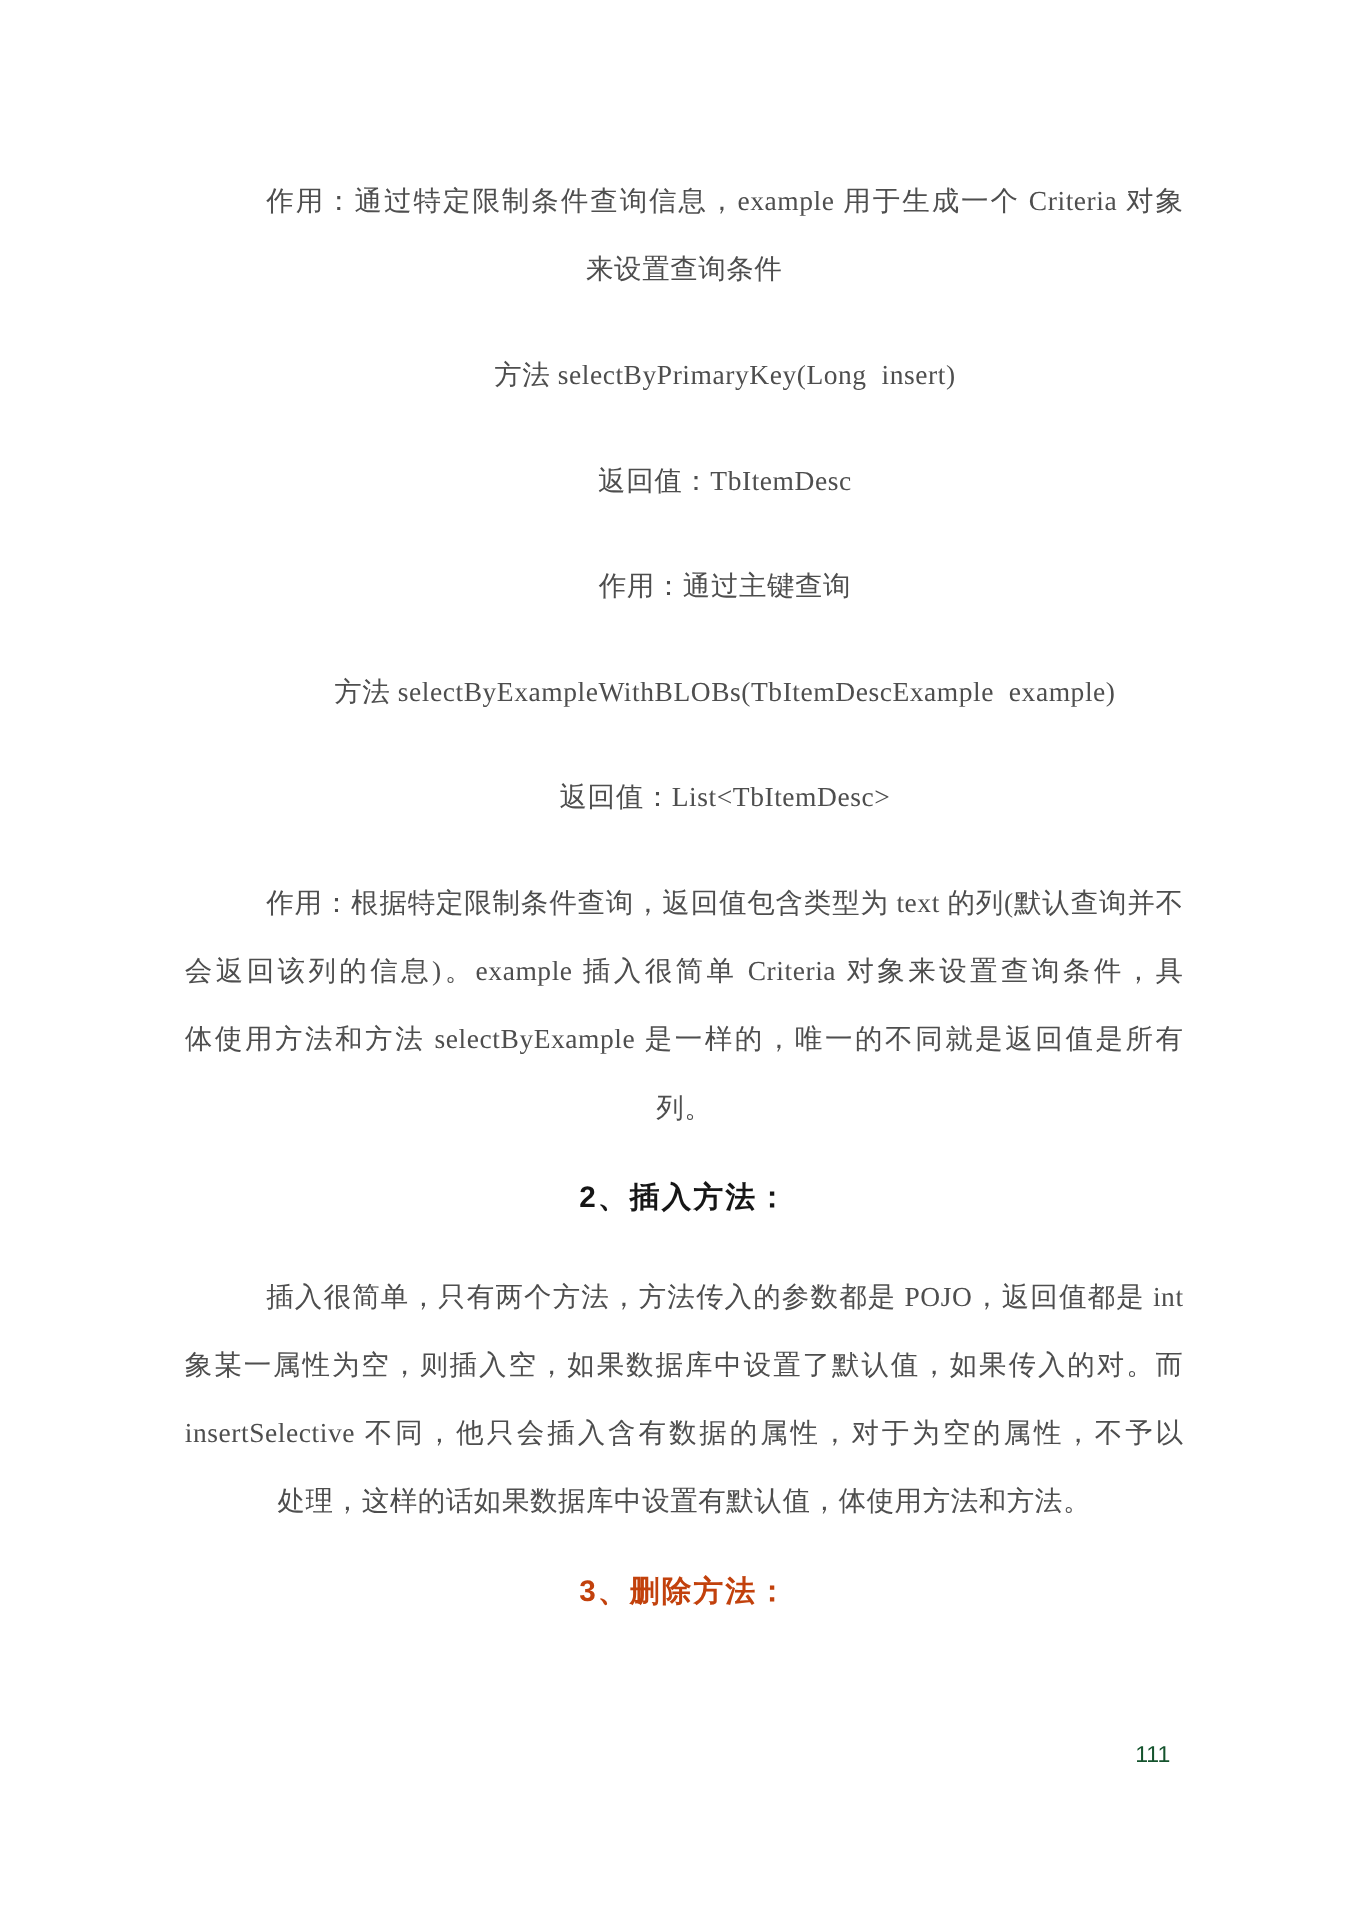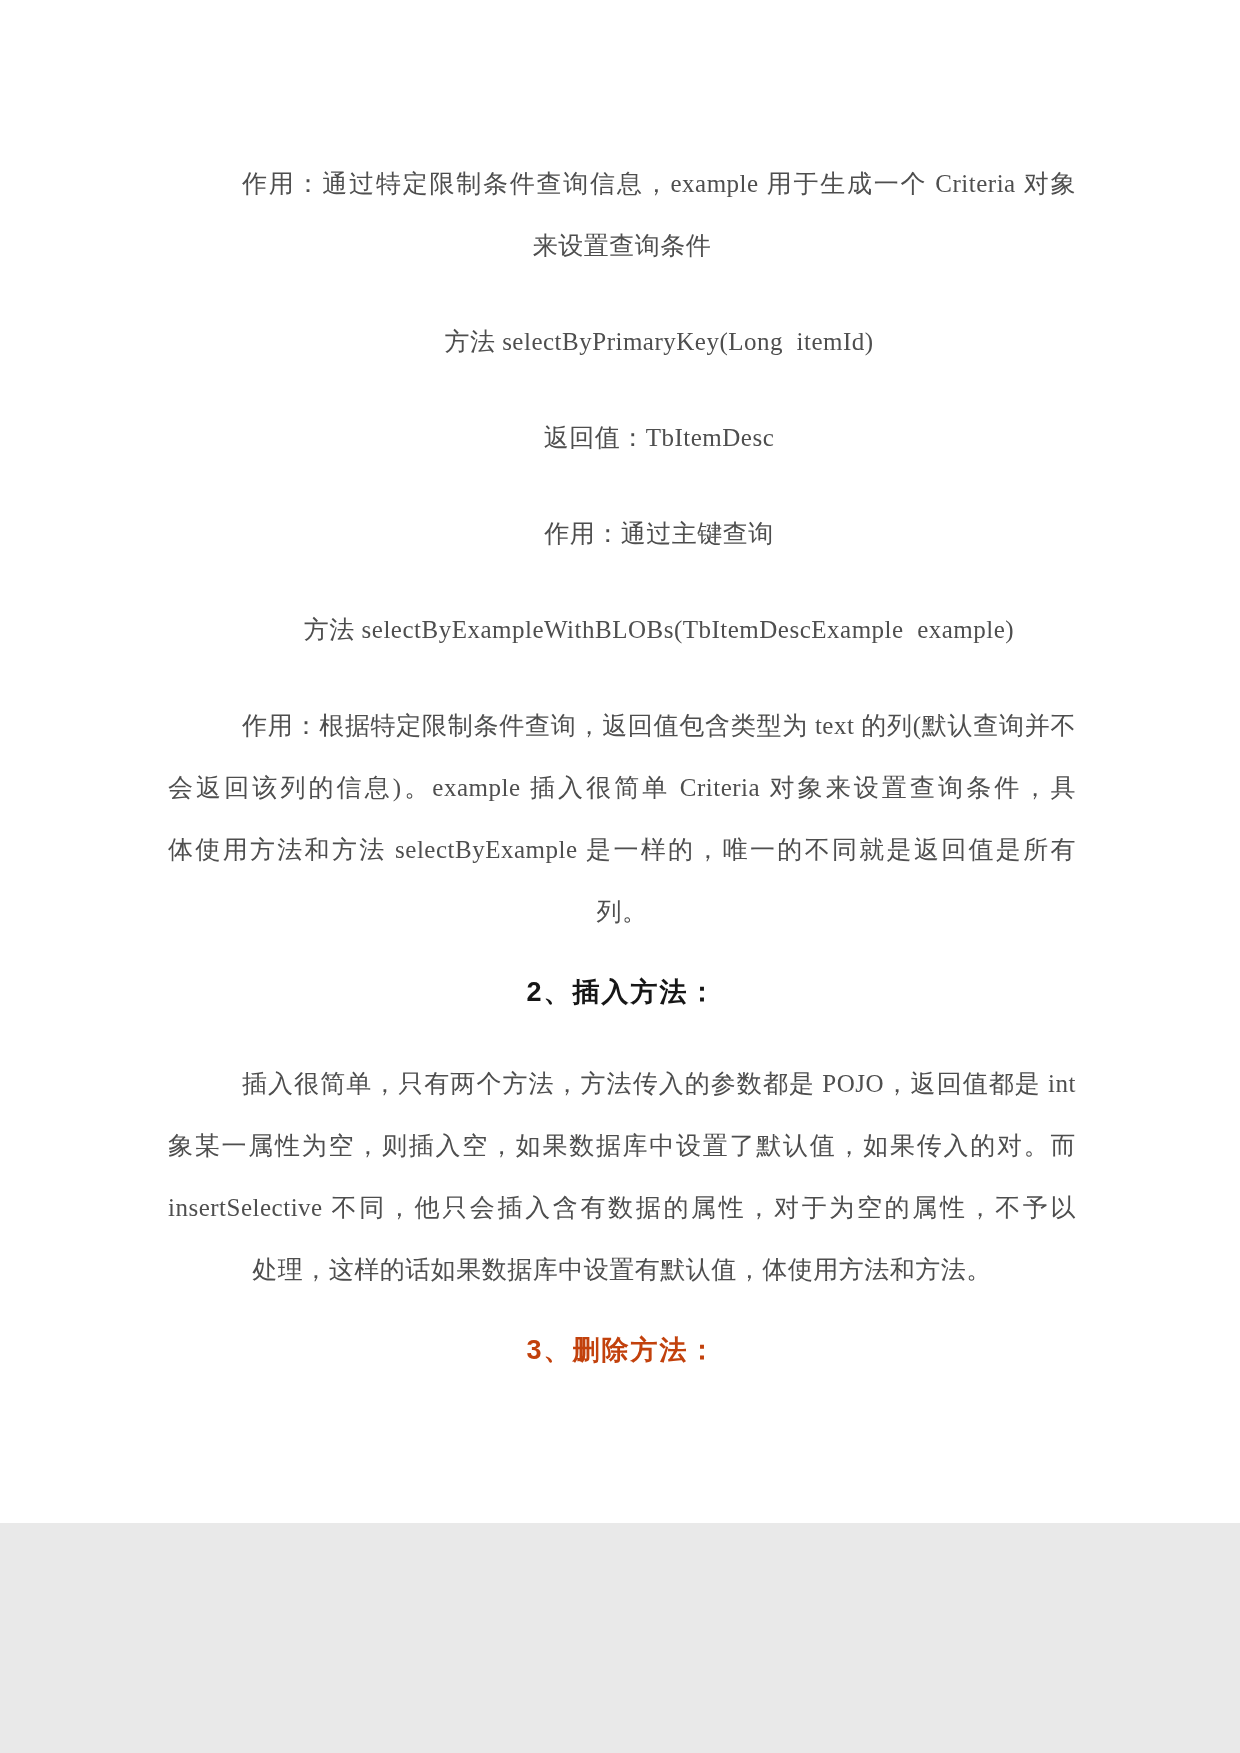--- a/index.html
+++ b/index.html
@@ -1,19 +1,19 @@
 <!DOCTYPE html>
 <html><head>
 <meta charset="utf-8">
 <style>
   html, body { margin: 0; padding: 0; background: #e9e9e9; }
   .page {
     position: relative;
     width: 1240px;
-    height: 1523px;
+    height: 1753px;
     margin: 0 auto;
     background: #ffffff;
     overflow: hidden;
     font-family: "Liberation Serif", "DejaVu Serif", serif;
   }
   .content {
     position: absolute;
     left: 168px;
     top: 153px;
     width: 908px;
@@ -57,30 +57,33 @@
 </head>
 <body>
 
 <div class="page" style="background: rgb(255, 255, 255);">
   <div class="content" style="color: rgb(78, 78, 78);">
       <div class="block para">
         <div class="line indent fill">作用：通过特定限制条件查询信息，example 用于生成一个 Criteria 对象</div>
         <div class="line">来设置查询条件</div>
       </div>
       <div class="block para">
-        <div class="line indent">方法 selectByPrimaryKey(Long  itemId)</div>
+        <div class="line indent">方法 selectByPrimaryKey(Long  insert)</div>
       </div>
       <div class="block para">
         <div class="line indent">返回值：TbItemDesc</div>
       </div>
       <div class="block para">
         <div class="line indent">作用：通过主键查询</div>
       </div>
       <div class="block para">
         <div class="line indent">方法 selectByExampleWithBLOBs(TbItemDescExample  example)</div>
+      </div>
+      <div class="block para">
+        <div class="line indent">返回值：List&lt;TbItemDesc&gt;</div>
       </div>
       <div class="block para">
         <div class="line indent fill">作用：根据特定限制条件查询，返回值包含类型为 text 的列(默认查询并不</div>
         <div class="line fill">会返回该列的信息)。example 插入很简单 Criteria 对象来设置查询条件，具</div>
         <div class="line fill">体使用方法和方法 selectByExample 是一样的，唯一的不同就是返回值是所有</div>
         <div class="line">列。</div>
       </div>
       <div class="block heading" style="color: rgb(22, 22, 22);">
         <div class="line">2、插入方法：</div>
       </div>

